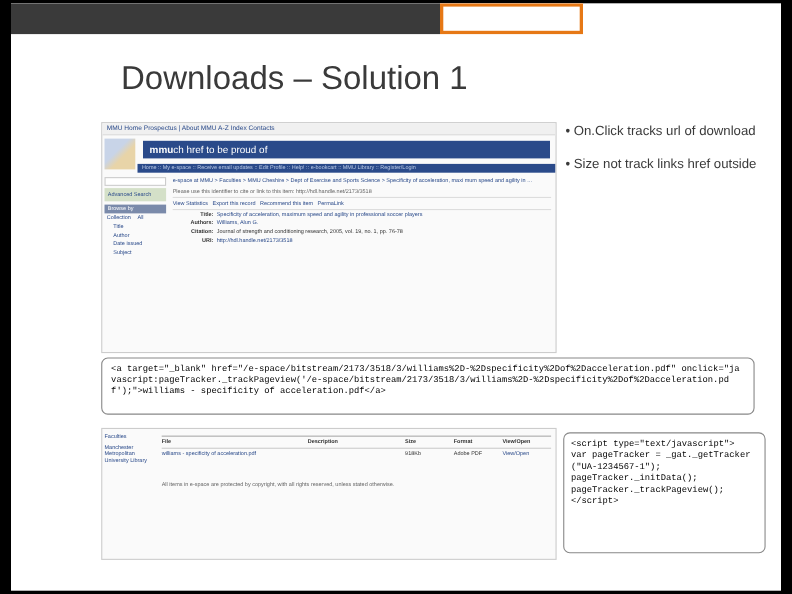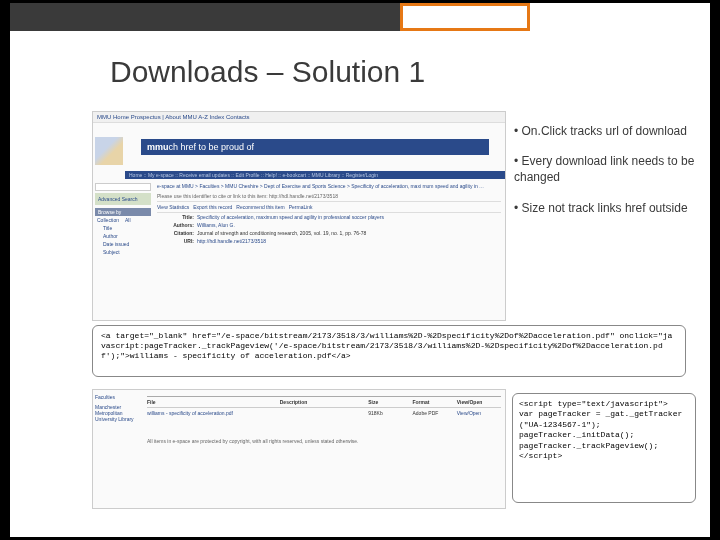--- a/index.html
+++ b/index.html
@@ -68,21 +68,21 @@
     height: 28px;
     background: linear-gradient(135deg, #c8d4e8 40%, #e8d4a8 60%);
     vertical-align: top;
     margin: 2px;
   }
   .ss-banner {
     background: #2a4a8a;
     color: #fff;
     padding: 3px 6px;
     font-size: 9px;
-    margin: 16px;
+    margin: 5px;
     display: flex;
     align-items: center;
   }
   .ss-subnav {
     background: #2a4a8a;
     color: #b8c8e4;
     font-size: 5px;
     padding: 1px 4px;
   }
   .ss-body {
@@ -156,21 +156,20 @@
     position: absolute;
     top: 108px;
     left: 504px;
     width: 184px;
     font-size: 12px;
     color: #3a3a3a;
     line-height: 1.35;
   }
   .bullet {
     margin-bottom: 14px;
-    margin-top: 12px;
   }
   .underline {
   }
   .code-box-1 {
     position: absolute;
     top: 322px;
     left: 82px;
     width: 594px;
     height: 52px;
     border: 1.5px solid #888;
@@ -310,21 +309,20 @@
             <div class="ss-meta-val">http://hdl.handle.net/2173/3518</div>
           </div>
       </div>
     </div>
   </div>
 
   <div class="bullets">
     <div class="bullet">
       <span>• On.Click </span><span>tracks url of download</span>
     </div>
-    <div class="bullet">• Every download link needs to be changed</div>
     <div class="bullet">
       <span>• Size </span><span class="underline">not</span><span> track links href outside</span>
     </div>
   </div>
 
   <div class="code-box-1">&lt;a target="_blank" href="/e-space/bitstream/2173/3518/3/williams%2D-%2Dspecificity%2Dof%2Dacceleration.pdf" onclick="javascript:pageTracker._trackPageview('/e-space/bitstream/2173/3518/3/williams%2D-%2Dspecificity%2Dof%2Dacceleration.pdf');"&gt;williams - specificity of acceleration.pdf&lt;/a&gt;</div>
 
   <div class="screenshot2">
     <div class="ss2-sidebar">
       <div style="padding:2px 0">Faculties</div>

